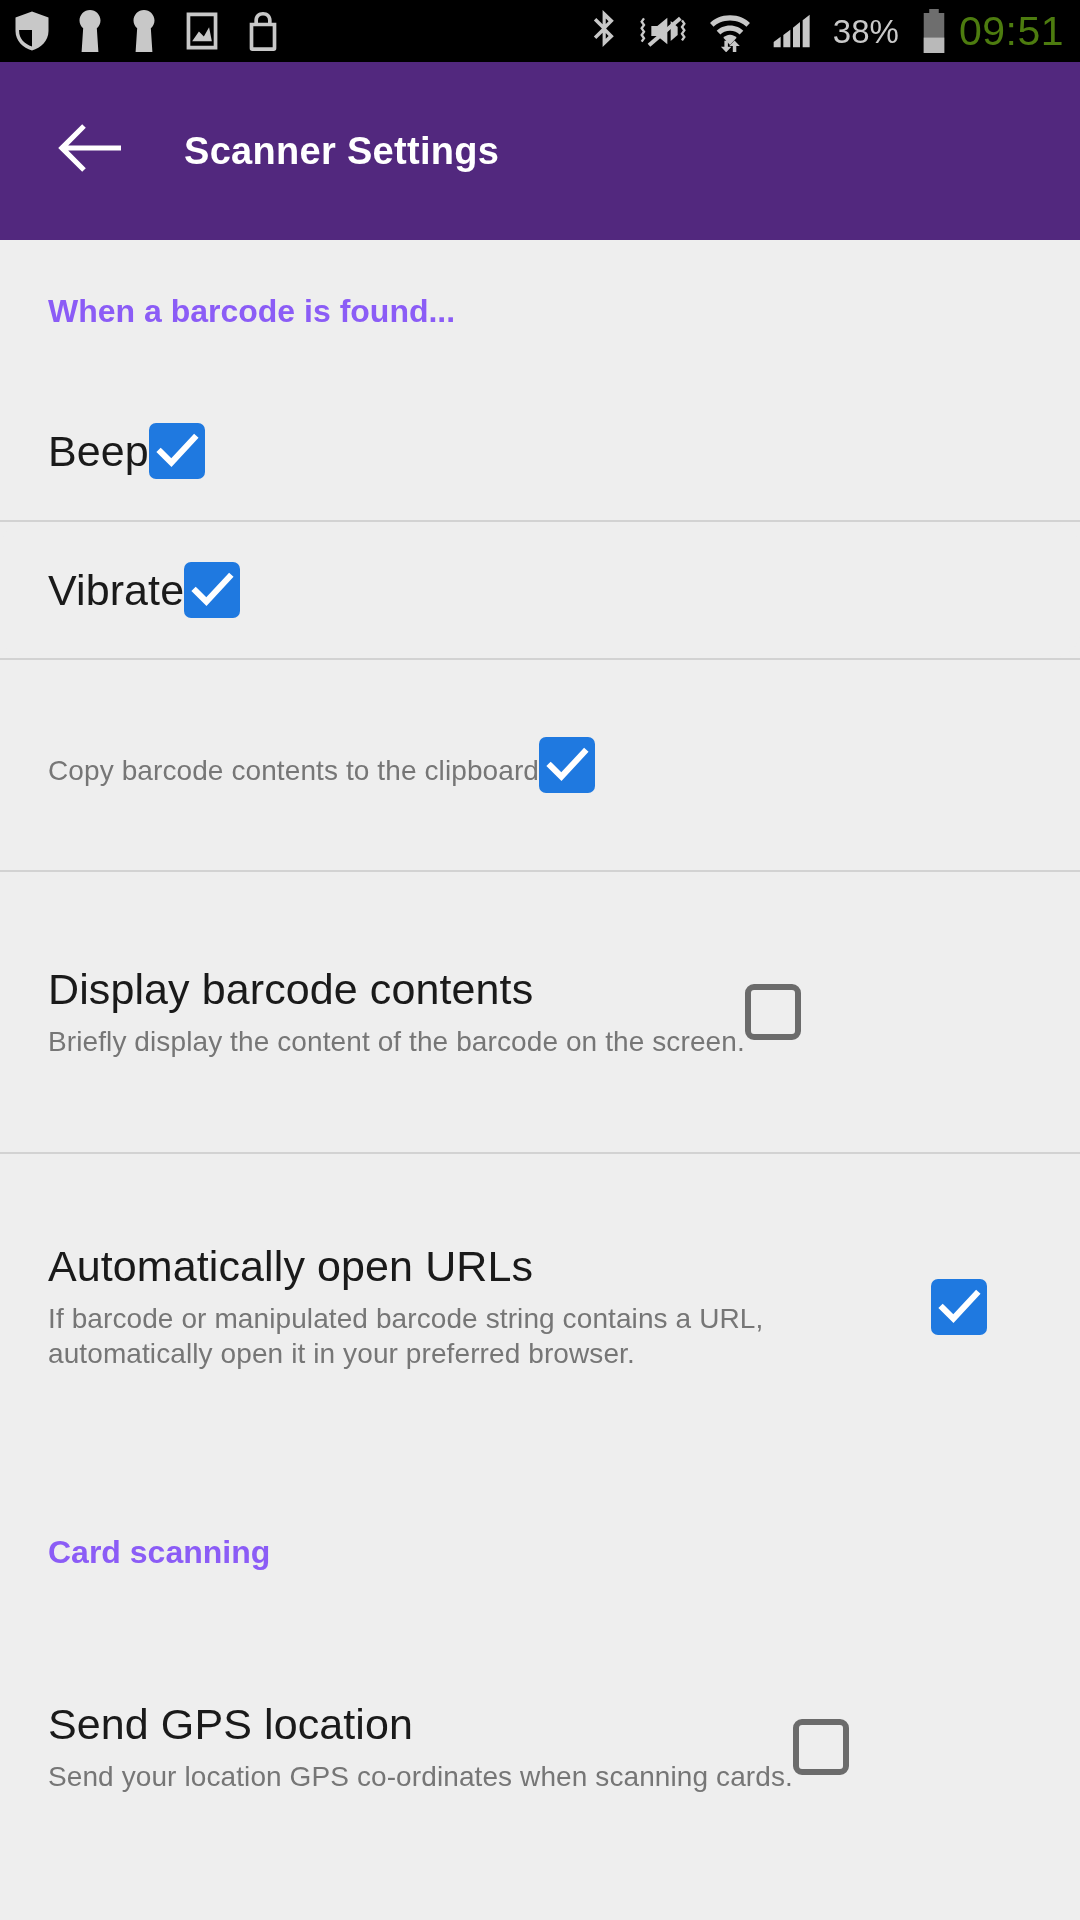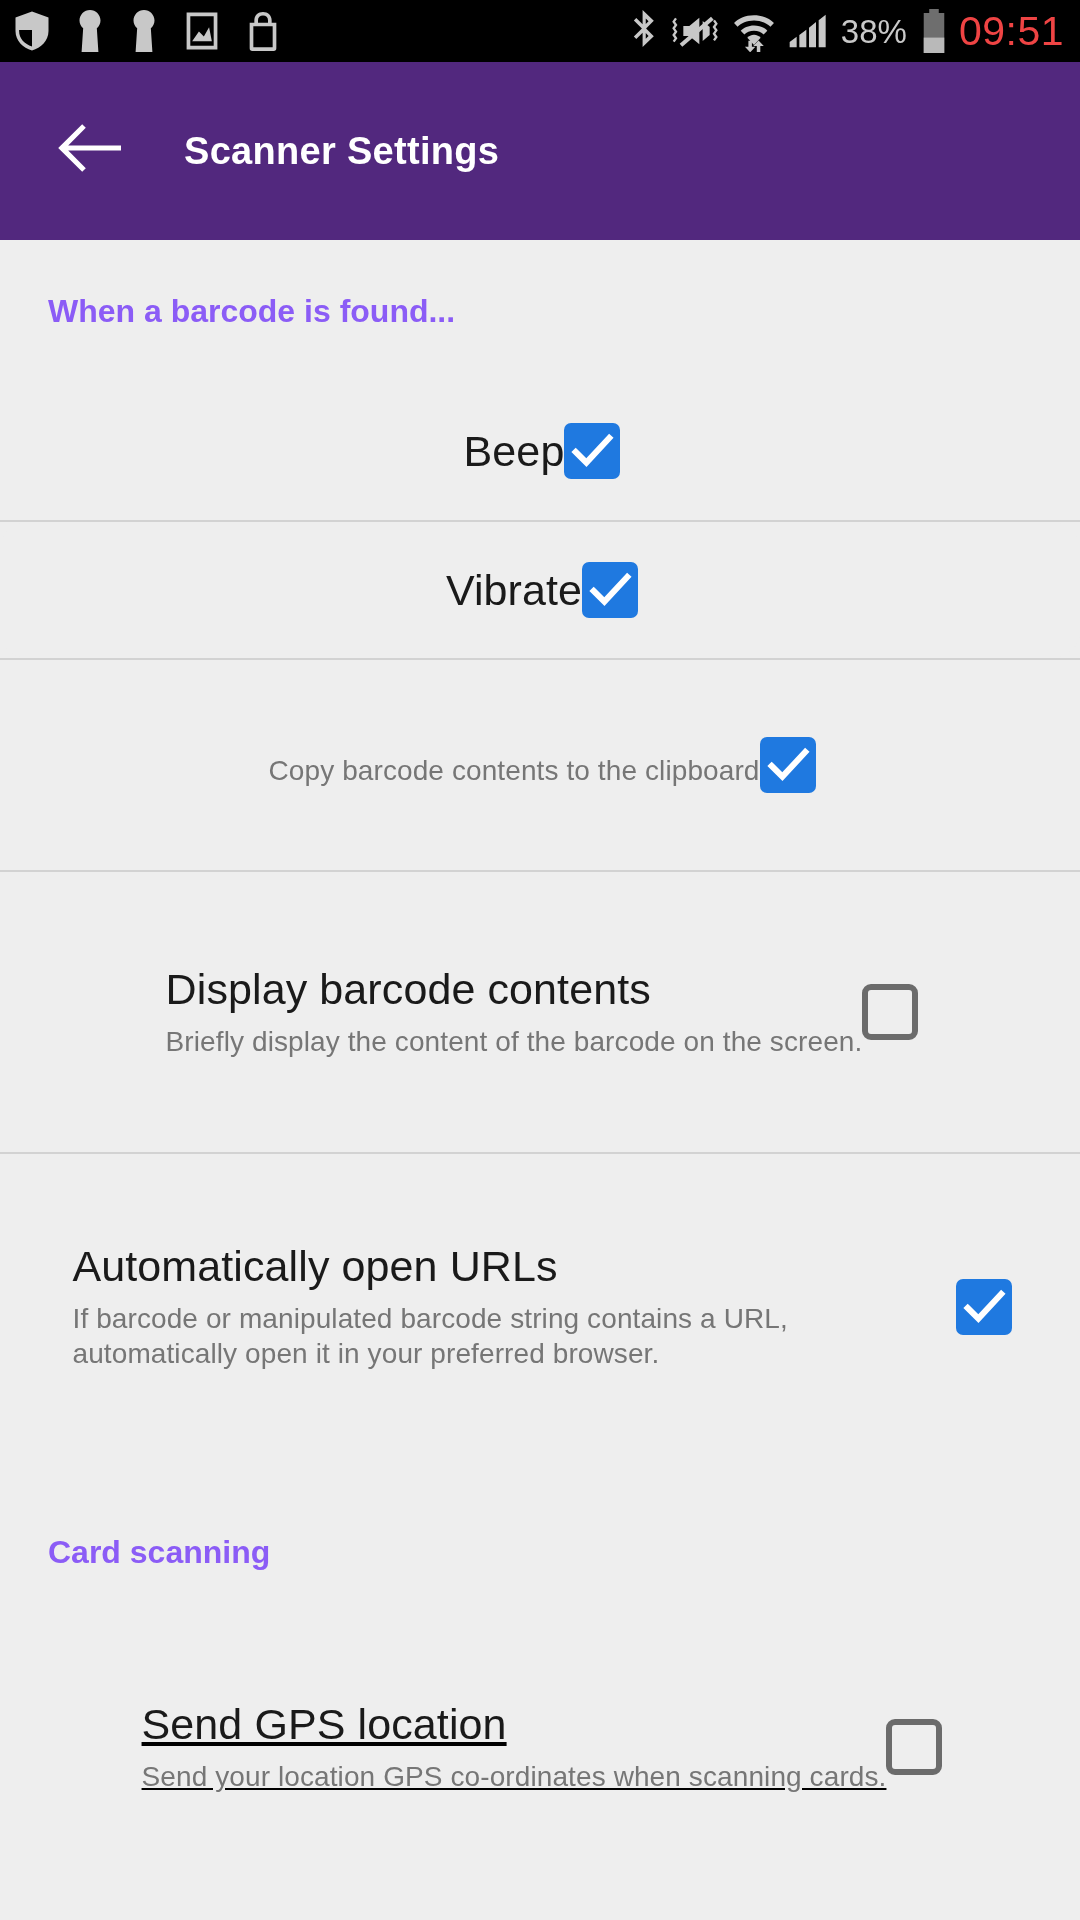--- a/index.html
+++ b/index.html
@@ -29,35 +29,35 @@
   .status-left {
     display: flex;
     align-items: center;
     gap: 26px;
     flex: 0 0 auto;
   }
   .status-right {
     margin-left: auto;
     display: flex;
     align-items: center;
-    gap: 12px;
+    gap: 20px;
   }
   .sicon {
     display: block;
     fill: #c8c8c8;
   }
   .battery-pct {
     color: #c9c9c9;
     font-size: 33px;
     letter-spacing: 0px;
     line-height: 1;
     font-family: "Liberation Sans", sans-serif;
   }
   .clock {
-    color: #ef4444;
+    color: #4d7c0f;
     font-size: 41px;
     line-height: 1;
     margin-left: 10px;
     margin-right: 6px;
     letter-spacing: 0.5px;
   }
 
   
   .app-bar {
     width: 1080px;
@@ -102,21 +102,21 @@
   }
   .section-header.first { height: 142px; }
   .section-header.second { height: 168px; padding-top: 18px; }
 
   .row {
     width: 1080px;
     box-sizing: border-box;
     padding: 0 44px 0 48px;
     display: flex;
     align-items: center;
-    justify-content: center;
+    justify-content: flex-start;
     background: #eeeeee;
   }
   .row-texts {
     display: flex;
     flex-direction: column;
     justify-content: center;
     max-width: 840px;
   }
   .row-title {
     color: #1a1a1a;
@@ -136,21 +136,21 @@
     height: 2px;
     background: #d2d2d2;
   }
 
   
   .row.h1 { height: 138px; }
   .row.h2 { height: 136px; border-radius: 27px; }
   .row.h3 { height: 210px; }
   .row.h4 { height: 280px; }
   .row.h5 { height: 305px; gap: 43px; }
-  .row.h6 { height: 240px; text-decoration: underline; }
+  .row.h6 { height: 240px; }
 
   
   .checkbox {
     flex: 0 0 auto;
     width: 56px;
     height: 56px;
     box-sizing: border-box;
     border-radius: 7px;
     position: relative;
     cursor: pointer;

